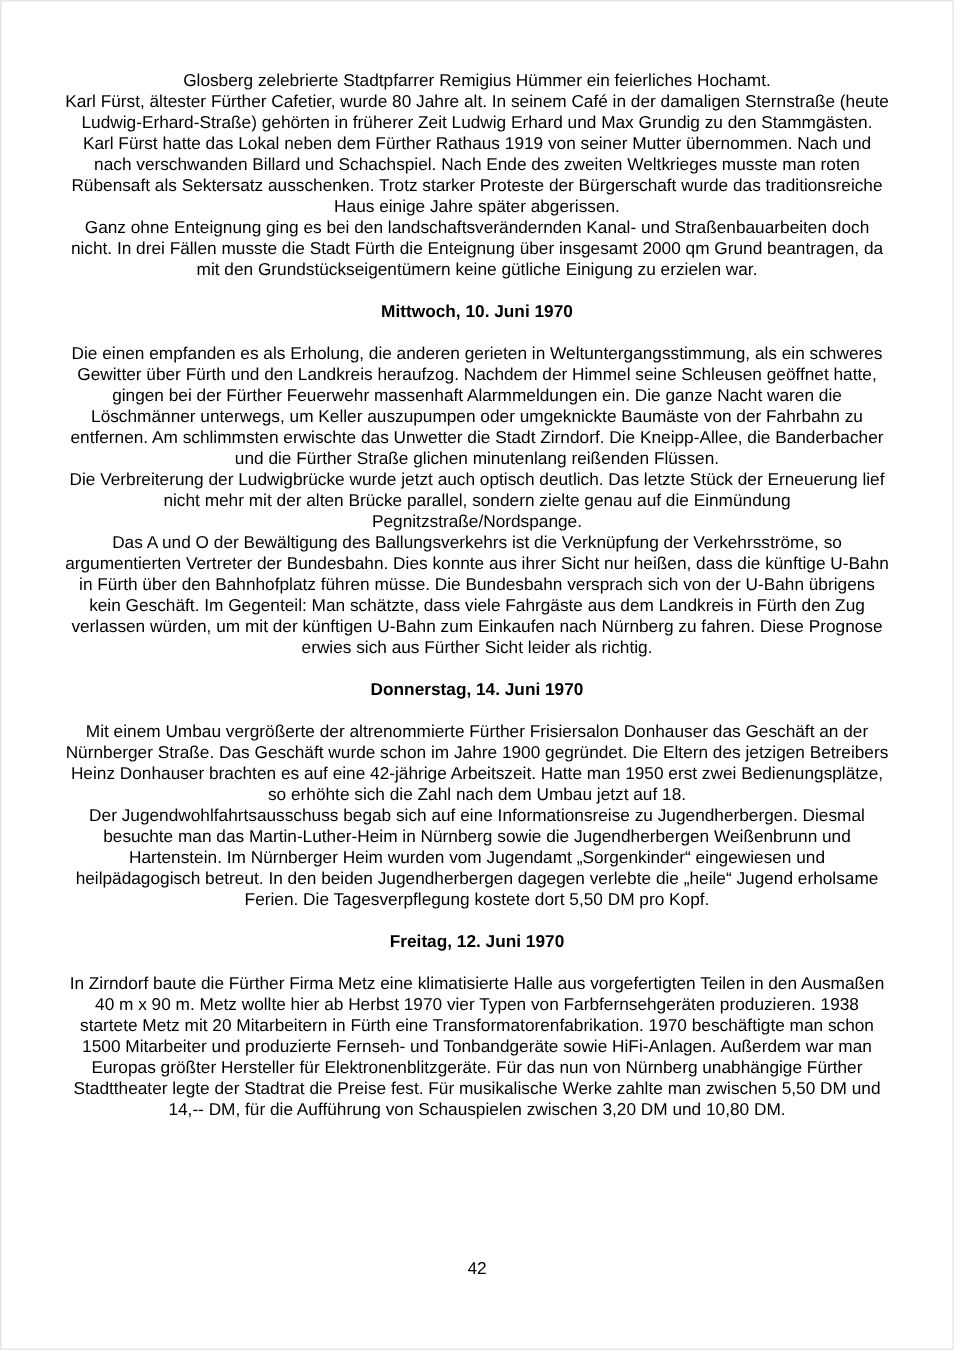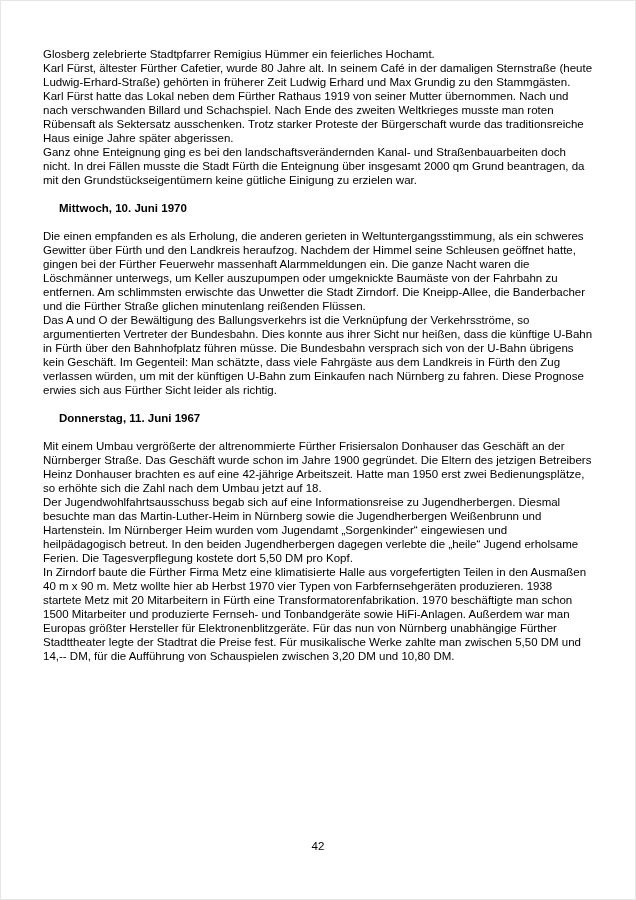--- a/index.html
+++ b/index.html
@@ -25,21 +25,21 @@
     font-family: "Liberation Sans", "DejaVu Sans", sans-serif;
     font-size: 11.5px;
     line-height: 14px;
     color: #000000;
   }
   .content {
     position: absolute;
     top: 46px;
     left: 42px;
     right: 42px;
-    text-align: left;
+    text-align: center;
   }
   .content p {
     margin: 0;
     padding: 0;
   }
   .content h2 {
     font-size: 11.5px;
     line-height: 14px;
     font-weight: bold;
     margin: 14px 16px;
@@ -64,30 +64,32 @@
     <section>
       <p>Glosberg zelebrierte Stadtpfarrer Remigius Hümmer ein feierliches Hochamt.</p>
       <p>Karl Fürst, ältester Fürther Cafetier, wurde 80 Jahre alt. In seinem Café in der damaligen Sternstraße (heute Ludwig-Erhard-Straße) gehörten in früherer Zeit Ludwig Erhard und Max Grundig zu den Stammgästen. Karl Fürst hatte das Lokal neben dem Fürther Rathaus 1919 von seiner Mutter übernommen. Nach und nach verschwanden Billard und Schachspiel. Nach Ende des zweiten Weltkrieges musste man roten Rübensaft als Sektersatz ausschenken. Trotz starker Proteste der Bürgerschaft wurde das traditionsreiche Haus einige Jahre später abgerissen.</p>
       <p>Ganz ohne Enteignung ging es bei den landschaftsverändernden Kanal- und Straßenbauarbeiten doch nicht. In drei Fällen musste die Stadt Fürth die Enteignung über insgesamt 2000 qm Grund beantragen, da mit den Grundstückseigentümern keine gütliche Einigung zu erzielen war.</p>
     </section>
 
     <h2>Mittwoch, 10. Juni 1970</h2>
 
     <section>
       <p>Die einen empfanden es als Erholung, die anderen gerieten in Weltuntergangsstimmung, als ein schweres Gewitter über Fürth und den Landkreis heraufzog. Nachdem der Himmel seine Schleusen geöffnet hatte, gingen bei der Fürther Feuerwehr massenhaft Alarmmeldungen ein. Die ganze Nacht waren die Löschmänner unterwegs, um Keller auszupumpen oder umgeknickte Baumäste von der Fahrbahn zu entfernen. Am schlimmsten erwischte das Unwetter die Stadt Zirndorf. Die Kneipp-Allee, die Banderbacher und die Fürther Straße glichen minutenlang reißenden Flüssen.</p>
+      <p>Die Verbreiterung der Ludwigbrücke wurde jetzt auch optisch deutlich. Das letzte Stück der Erneuerung lief nicht mehr mit der alten Brücke parallel, sondern zielte genau auf die Einmündung Pegnitzstraße/Nordspange.</p>
       <p>Das A und O der Bewältigung des Ballungsverkehrs ist die Verknüpfung der Verkehrsströme, so argumentierten Vertreter der Bundesbahn. Dies konnte aus ihrer Sicht nur heißen, dass die künftige U-Bahn in Fürth über den Bahnhofplatz führen müsse. Die Bundesbahn versprach sich von der U-Bahn übrigens kein Geschäft. Im Gegenteil: Man schätzte, dass viele Fahrgäste aus dem Landkreis in Fürth den Zug verlassen würden, um mit der künftigen U-Bahn zum Einkaufen nach Nürnberg zu fahren. Diese Prognose erwies sich aus Fürther Sicht leider als richtig.</p>
     </section>
 
-    <h2>Donnerstag, 11. Juni 1967</h2>
+    <h2>Donnerstag, 14. Juni 1970</h2>
 
     <section>
       <p>Mit einem Umbau vergrößerte der altrenommierte Fürther Frisiersalon Donhauser das Geschäft an der Nürnberger Straße. Das Geschäft wurde schon im Jahre 1900 gegründet. Die Eltern des jetzigen Betreibers Heinz Donhauser brachten es auf eine 42-jährige Arbeitszeit. Hatte man 1950 erst zwei Bedienungsplätze, so erhöhte sich die Zahl nach dem Umbau jetzt auf 18.</p>
       <p>Der Jugendwohlfahrtsausschuss begab sich auf eine Informationsreise zu Jugendherbergen. Diesmal besuchte man das Martin-Luther-Heim in Nürnberg sowie die Jugendherbergen Weißenbrunn und Hartenstein. Im Nürnberger Heim wurden vom Jugendamt „Sorgenkinder“ eingewiesen und heilpädagogisch betreut. In den beiden Jugendherbergen dagegen verlebte die „heile“ Jugend erholsame Ferien. Die Tagesverpflegung kostete dort 5,50 DM pro Kopf.</p>
     </section>
 
+    <h2>Freitag, 12. Juni 1970</h2>
 
     <section>
       <p>In Zirndorf baute die Fürther Firma Metz eine klimatisierte Halle aus vorgefertigten Teilen in den Ausmaßen 40 m x 90 m. Metz wollte hier ab Herbst 1970 vier Typen von Farbfernsehgeräten produzieren. 1938 startete Metz mit 20 Mitarbeitern in Fürth eine Transformatorenfabrikation. 1970 beschäftigte man schon 1500 Mitarbeiter und produzierte Fernseh- und Tonbandgeräte sowie HiFi-Anlagen. Außerdem war man Europas größter Hersteller für Elektronenblitzgeräte. Für das nun von Nürnberg unabhängige Fürther Stadttheater legte der Stadtrat die Preise fest. Für musikalische Werke zahlte man zwischen 5,50 DM und 14,-- DM, für die Aufführung von Schauspielen zwischen 3,20 DM und 10,80 DM.</p>
     </section>
 
   </div>
 
   <div class="page-footer">42</div>
 </div>
 

